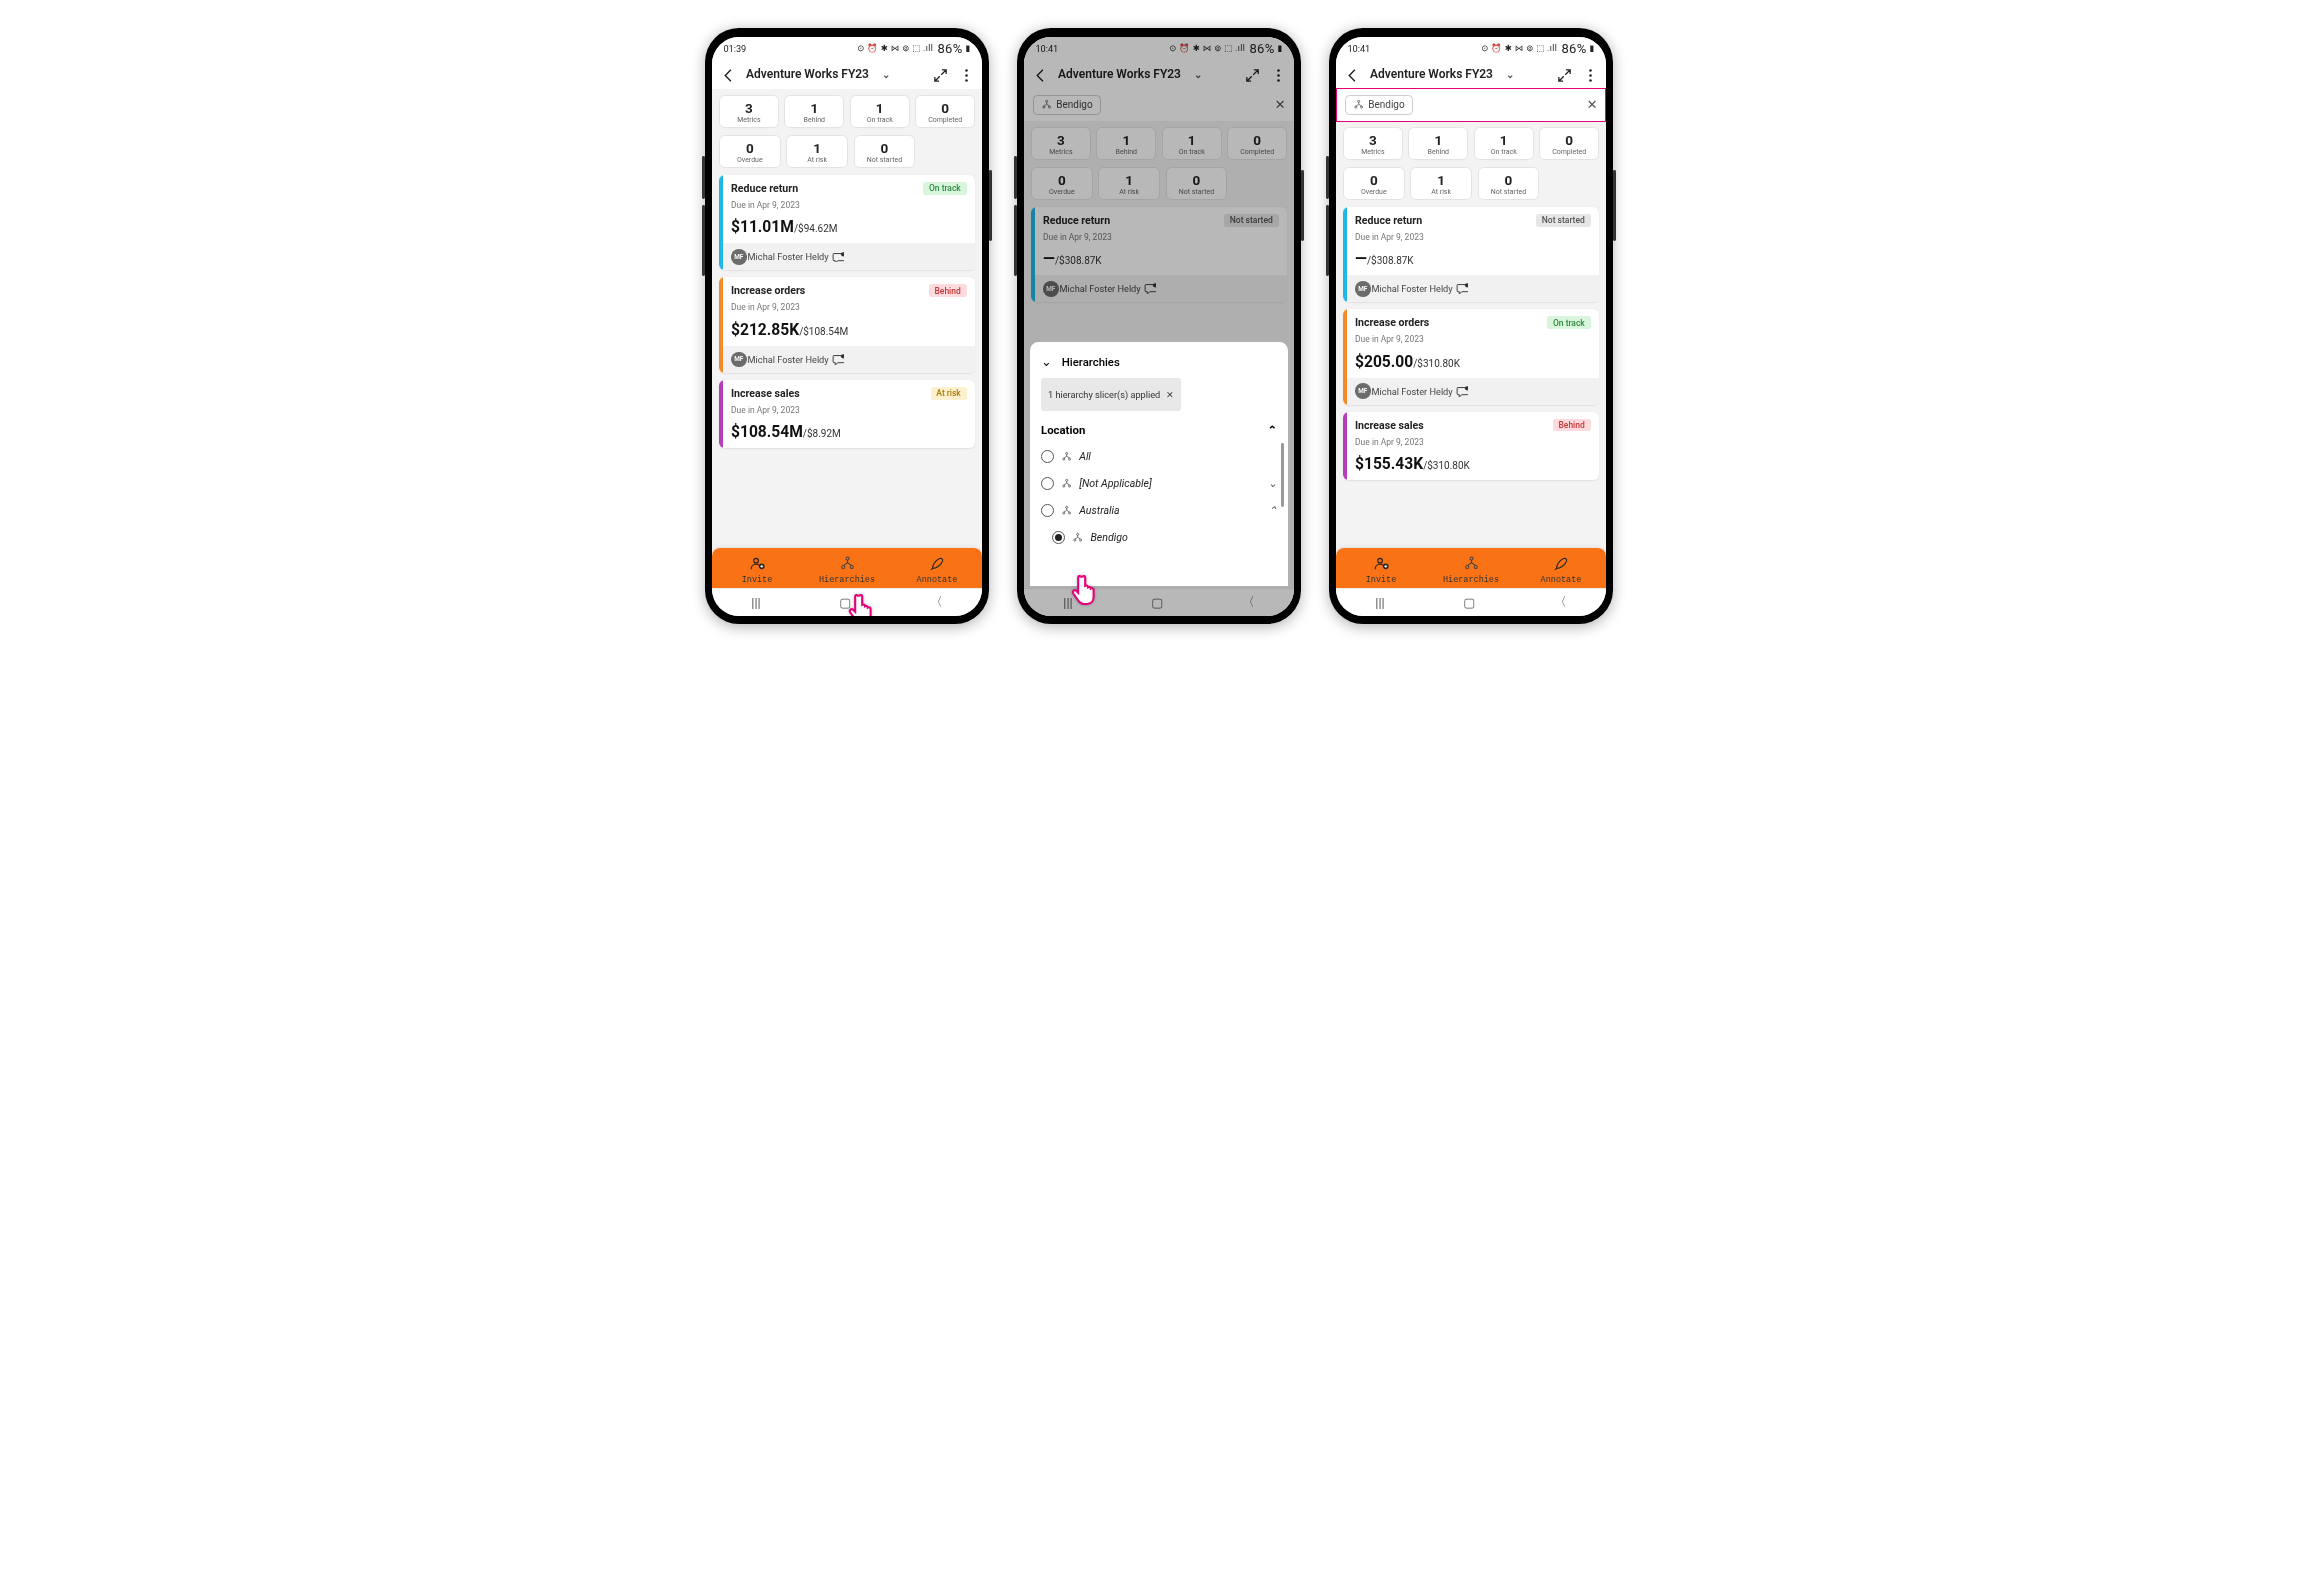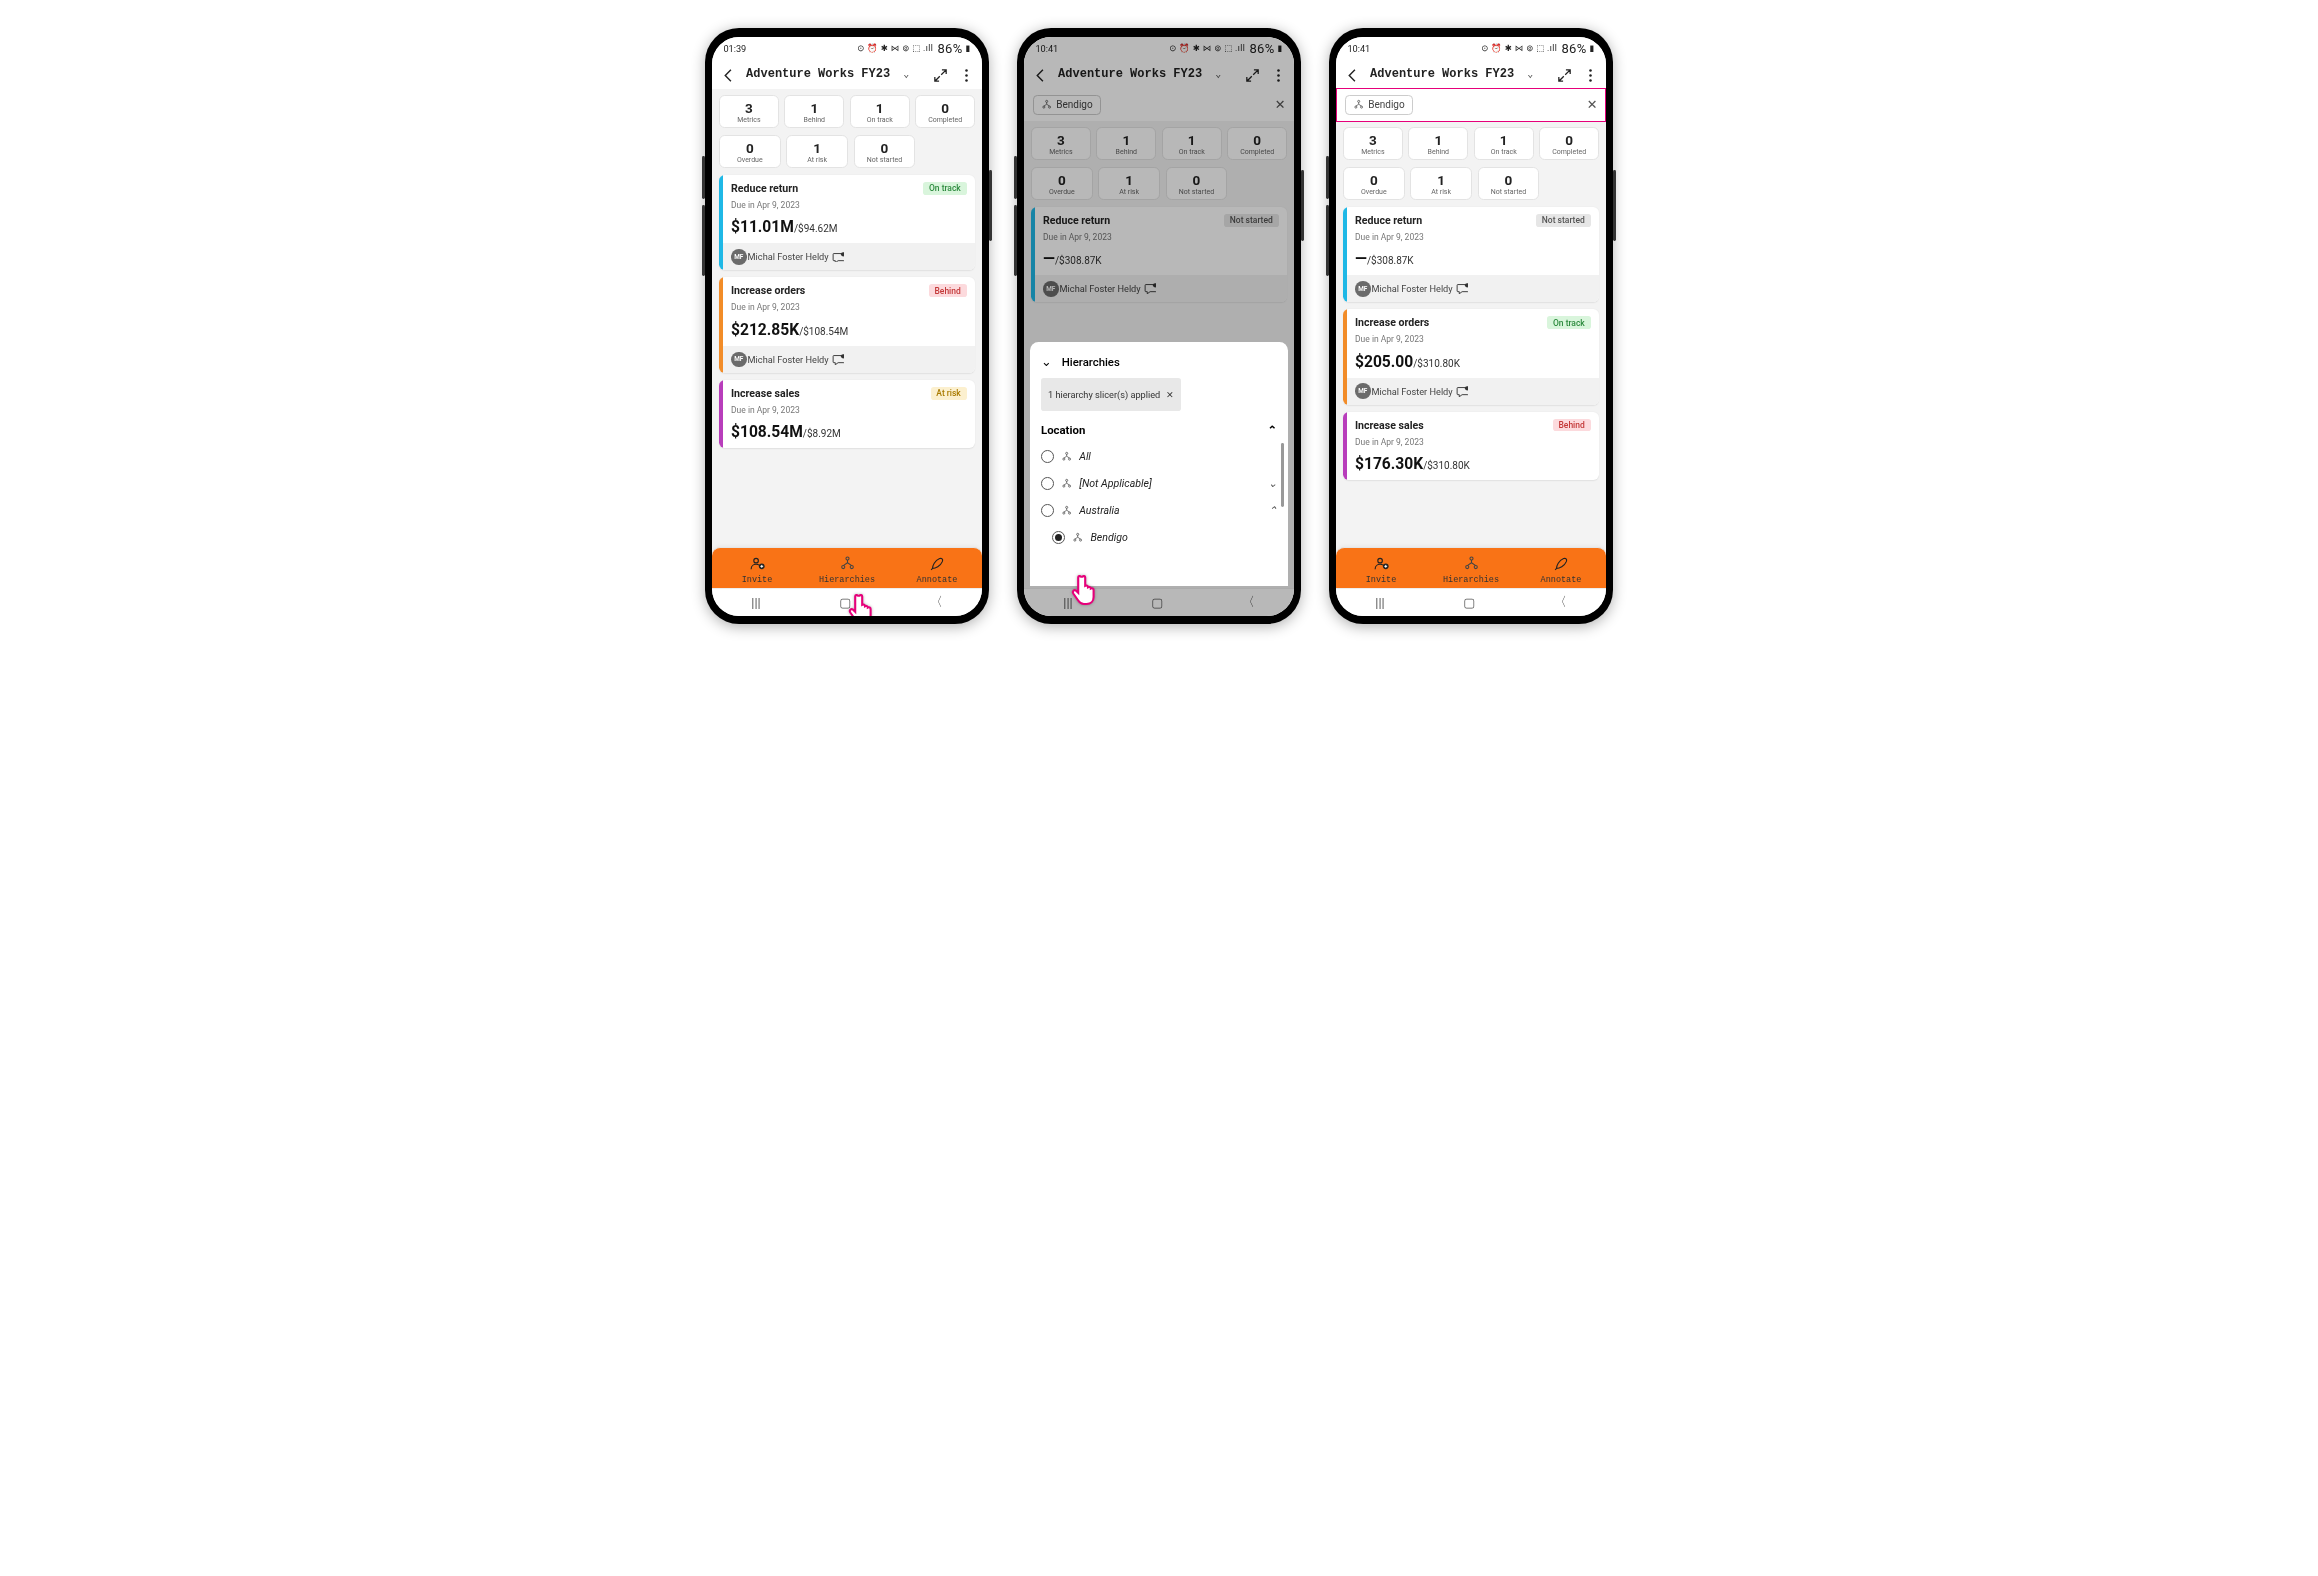--- a/index.html
+++ b/index.html
@@ -68,21 +68,20 @@
   }
   .back-icon svg, .expand-icon svg, .more-icon svg { display:block; }
   .app-title {
     flex: 1;
     display: flex;
     align-items: center;
     gap: 13px;
     font-size: 12px;
     font-weight: 600;
     color: #222;
-    font-family: Liberation Mono, monospace;
   }
   .chevron-down { font-size:10px; color:#555; }
   .filter-bar {
     background:#fff;
     padding: 5.7px 8.5px;
     display:flex;
     align-items:center;
     justify-content:space-between;
     gap:5.7px;
   }
@@ -775,21 +774,21 @@
       <div class="card">
         <div class="card-bar" style="background:#b83dbb"></div>
         <div class="card-body">
           <div class="card-head">
             <div>
               <div class="card-title">Increase sales</div>
               <div class="card-due">Due in Apr 9, 2023</div>
             </div>
             <span class="badge badge-behind">Behind</span>
           </div>
-          <div class="card-value"><span class="big">$176.30K</span><span>/$310.80K</span></div>
+          <div class="card-value"><span class="big">$155.43K</span><span>/$310.80K</span></div>
         </div>
       </div>
     </div>
 
     <div class="bottom-bar">
       <div class="bottom-item">
           <svg width="17" height="17" viewBox="0 0 24 24">
             <use href="#i-invite"></use>
           </svg>
           <span>Invite</span>

